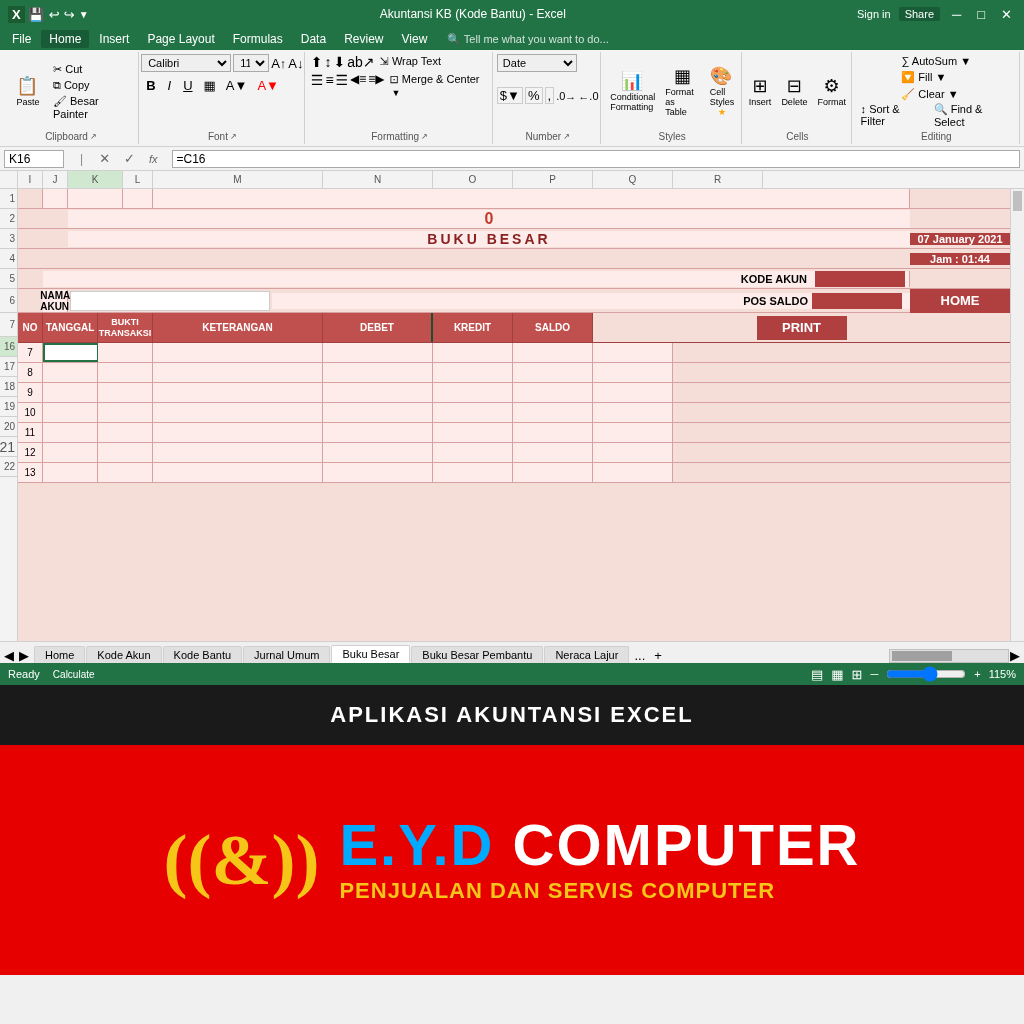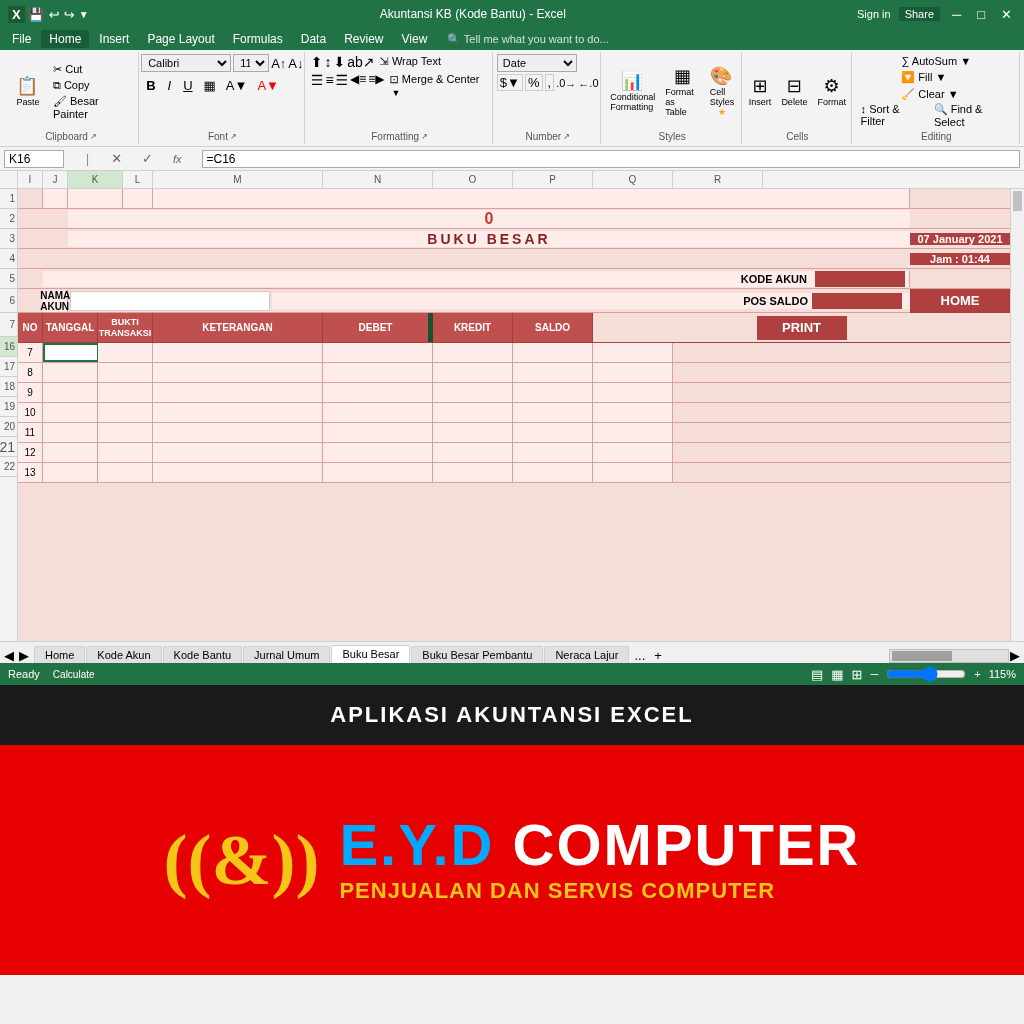--- a/index.html
+++ b/index.html
@@ -114,21 +114,21 @@
     .editing-group { min-width: 100px; }
 
     
     .formula-bar {
       background: #f3f3f3;
       border-bottom: 1px solid #d0d0d0;
       height: 24px;
       display: flex;
       align-items: center;
       padding: 0 4px;
-      gap: 20px;
+      gap: 14px;
       font-size: 12px;
     }
     .cell-ref {
       width: 60px;
       border: 1px solid #aaa;
       padding: 1px 4px;
       font-size: 12px;
       height: 18px;
     }
     .formula-sep { color: #888; margin: 0 2px; }
@@ -381,21 +381,21 @@
         </div>
       </div>
     </div>
     <div class="ribbon-group-label">
       <span>Formatting</span>
       <span style="font-size:8px;">↗</span>
     </div>
   </div>
 
   <div class="ribbon-group number-group">
-    <div style="display:flex;flex-direction:column;gap:2px;flex:1;">
+    <div style="display:flex;flex-direction:column;gap:15px;flex:1;">
       <select style="font-size:11px;border:1px solid #aaa;padding:1px;height:18px;width:80px;">
         <option>Date</option>
       </select>
       <div style="display:flex;gap:2px;align-items:center;">
         <span style="cursor:pointer;font-size:13px;border:1px solid #ccc;padding:0 2px;">$▼</span>
         <span style="cursor:pointer;font-size:13px;border:1px solid #ccc;padding:0 2px;">%</span>
         <span style="cursor:pointer;font-size:13px;border:1px solid #ccc;padding:0 2px;">,</span>
         <span style="cursor:pointer;font-size:11px;">.0→</span>
         <span style="cursor:pointer;font-size:11px;">←.0</span>
       </div>
@@ -585,21 +585,21 @@
           <div style="width:90px;height:16px;background:#b04040;"></div>
         </div>
         <button style="width:100px;height:24px;background:#b04040;color:white;border:none;font-size:13px;font-weight:bold;cursor:pointer;">HOME</button>
       </div>
 
       <div style="height:30px;border-bottom:1px solid #a04040;display:flex;align-items:stretch;">
         <div style="width:25px;background:#c0504d;border-right:1px solid #a04040;color:white;display:flex;align-items:center;justify-content:center;font-size:10px;font-weight:bold;">NO</div>
         <div style="width:55px;background:#c0504d;border-right:1px solid #a04040;color:white;display:flex;align-items:center;justify-content:center;font-size:10px;font-weight:bold;text-align:center;">TANGGAL</div>
         <div style="width:55px;background:#c0504d;border-right:1px solid #a04040;color:white;display:flex;align-items:center;justify-content:center;font-size:9px;font-weight:bold;text-align:center;line-height:1.2;">BUKTI<br>TRANSAKSI</div>
         <div style="width:170px;background:#c0504d;border-right:1px solid #a04040;color:white;display:flex;align-items:center;justify-content:center;font-size:10px;font-weight:bold;">KETERANGAN</div>
-        <div style="width:110px;background:#c0504d;border-right:5px solid #14532d;color:white;display:flex;align-items:center;justify-content:center;font-size:10px;font-weight:bold;">DEBET</div>
+        <div style="width:110px;background:#c0504d;border-right:2px solid #14532d;color:white;display:flex;align-items:center;justify-content:center;font-size:10px;font-weight:bold;">DEBET</div>
         <div style="width:80px;background:#c0504d;border-right:1px solid #a04040;color:white;display:flex;align-items:center;justify-content:center;font-size:10px;font-weight:bold;">KREDIT</div>
         <div style="width:80px;background:#c0504d;border-right:1px solid #a04040;color:white;display:flex;align-items:center;justify-content:center;font-size:10px;font-weight:bold;">SALDO</div>
         <div style="flex:1;background:#f5ddd8;display:flex;align-items:center;justify-content:center;">
           <button style="width:90px;height:24px;background:#b04040;color:white;border:none;font-size:13px;font-weight:bold;cursor:pointer;">PRINT</button>
         </div>
       </div>
 
       <div style="display:flex;height:20px;border-bottom:1px solid #d8a0a0;">
         <div style="width:25px;background:#fdecea;border-right:1px solid #d8a0a0;text-align:center;font-size:10px;display:flex;align-items:center;justify-content:center;">7</div>
         <div style="width:55px;background:white;border-right:1px solid #217346;border-left:2px solid #217346;border-top:2px solid #217346;border-bottom:2px solid #217346;"></div>

